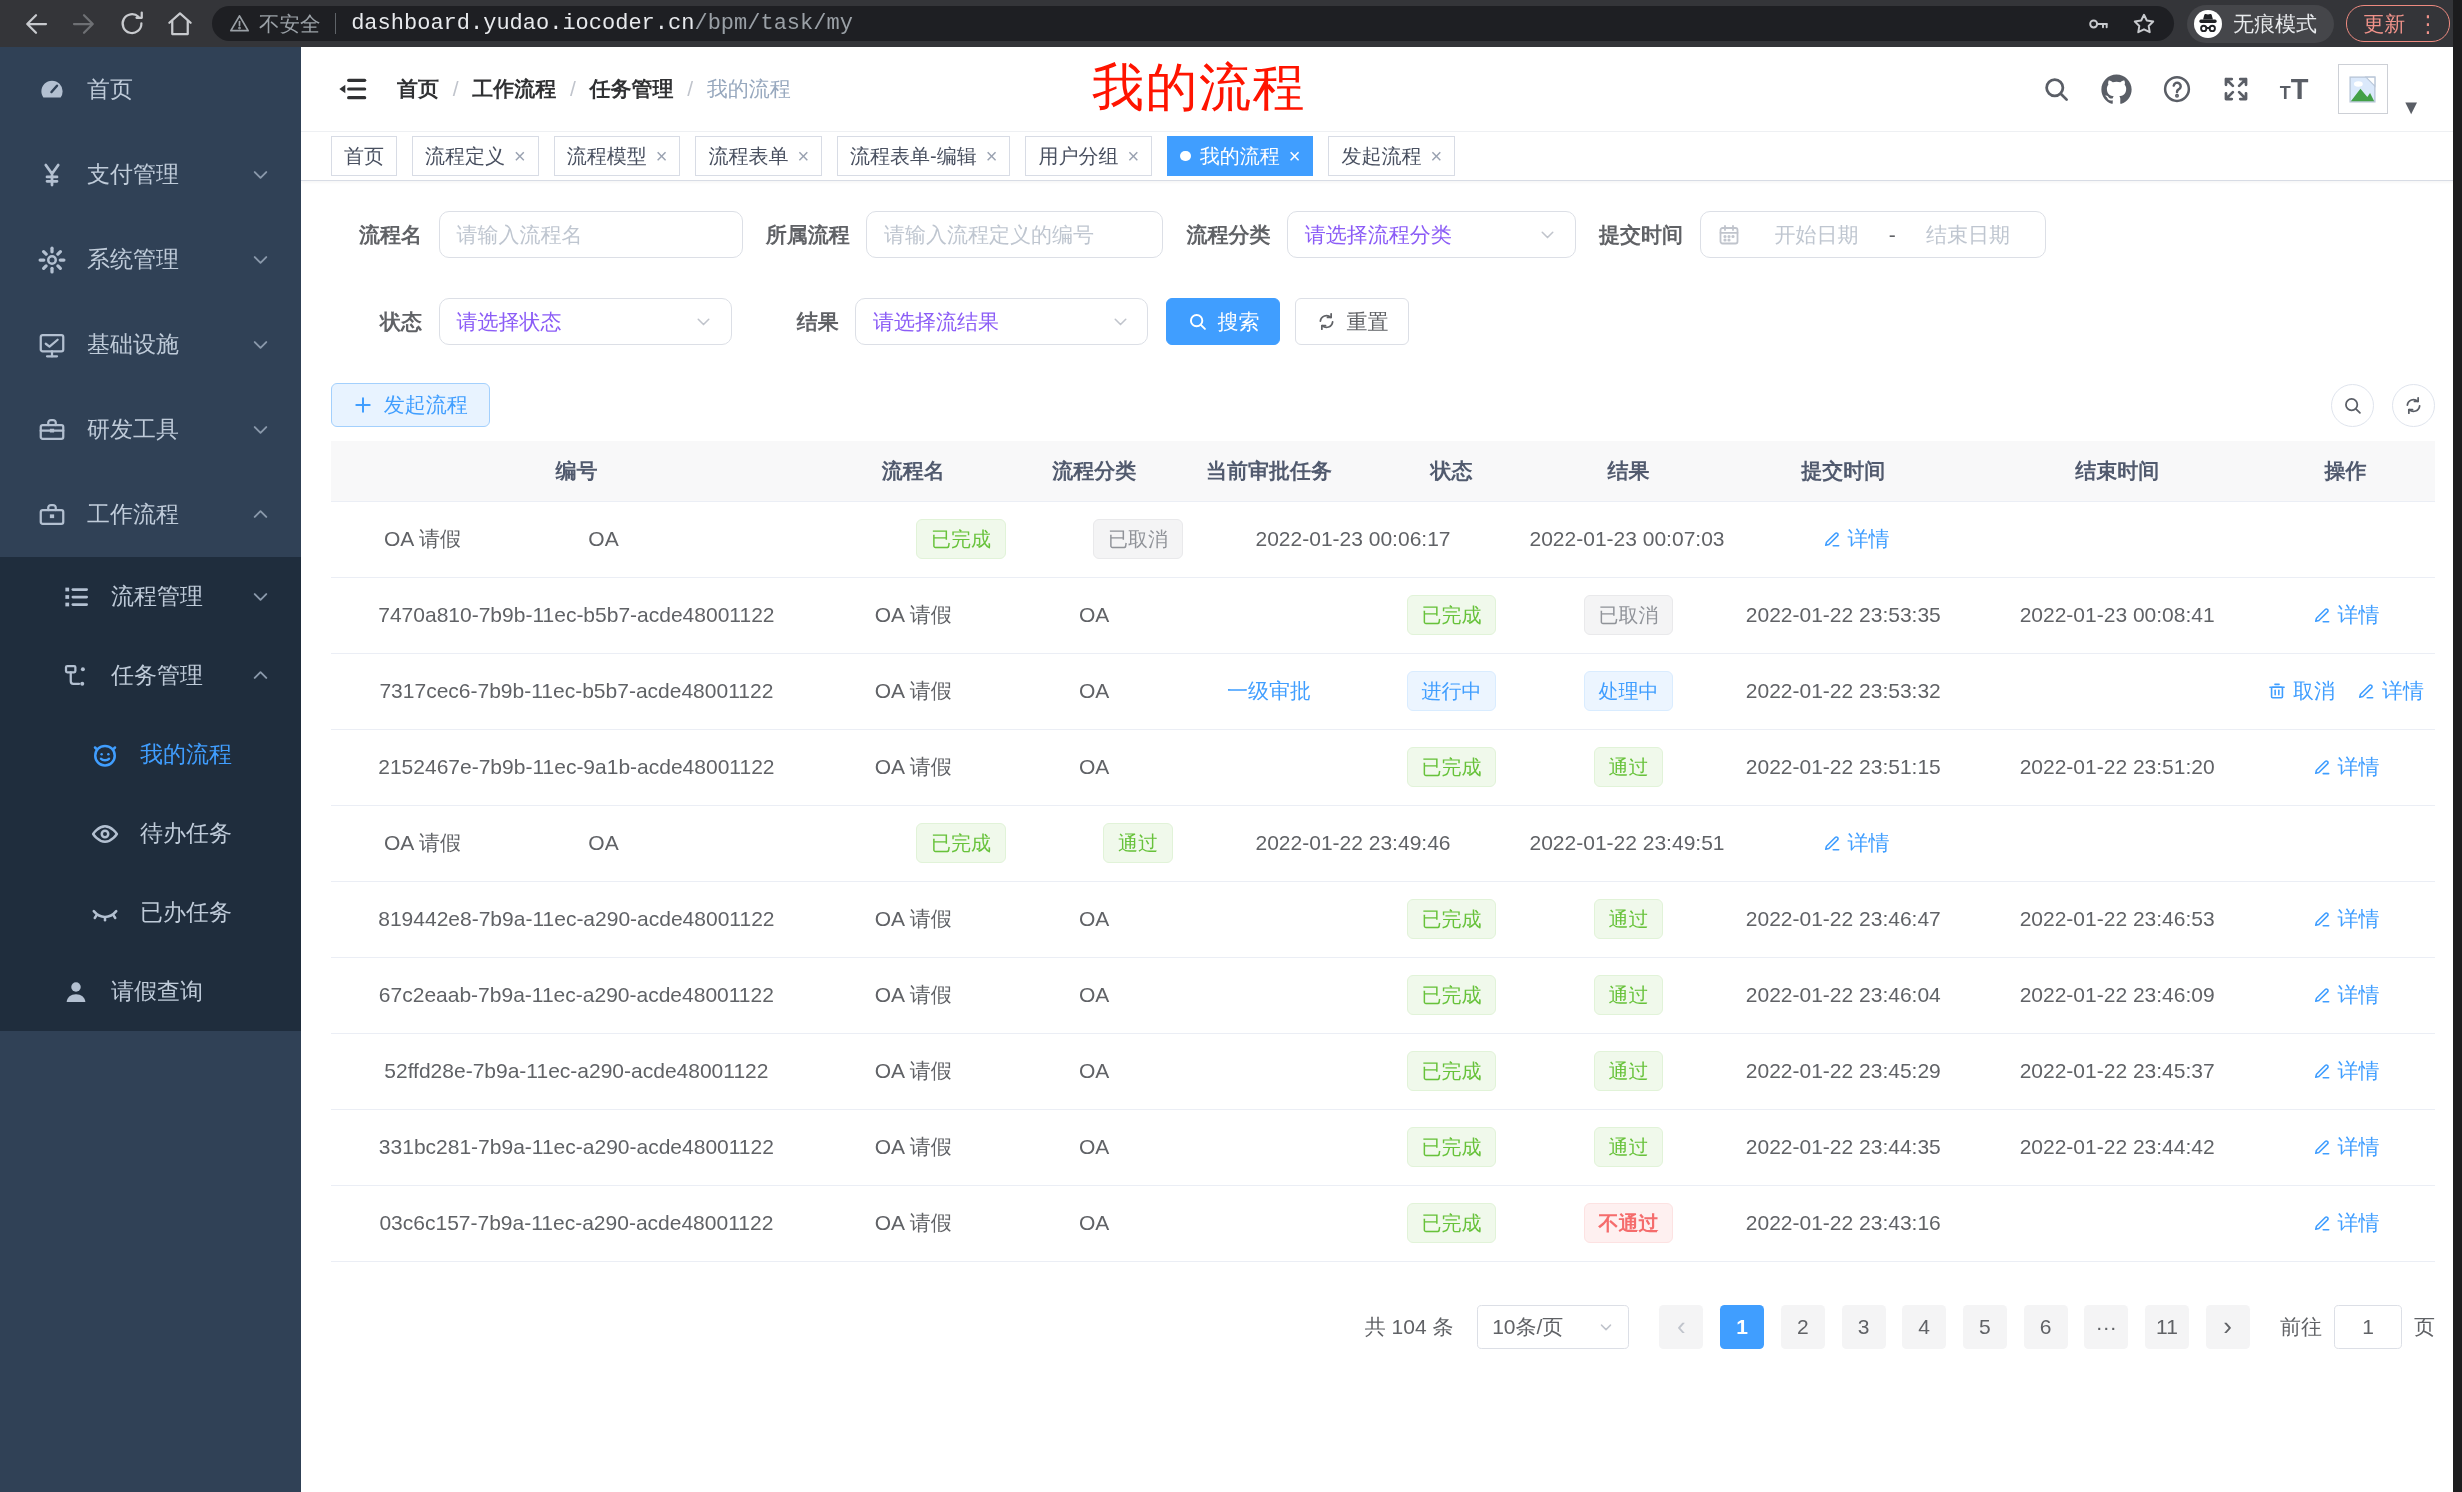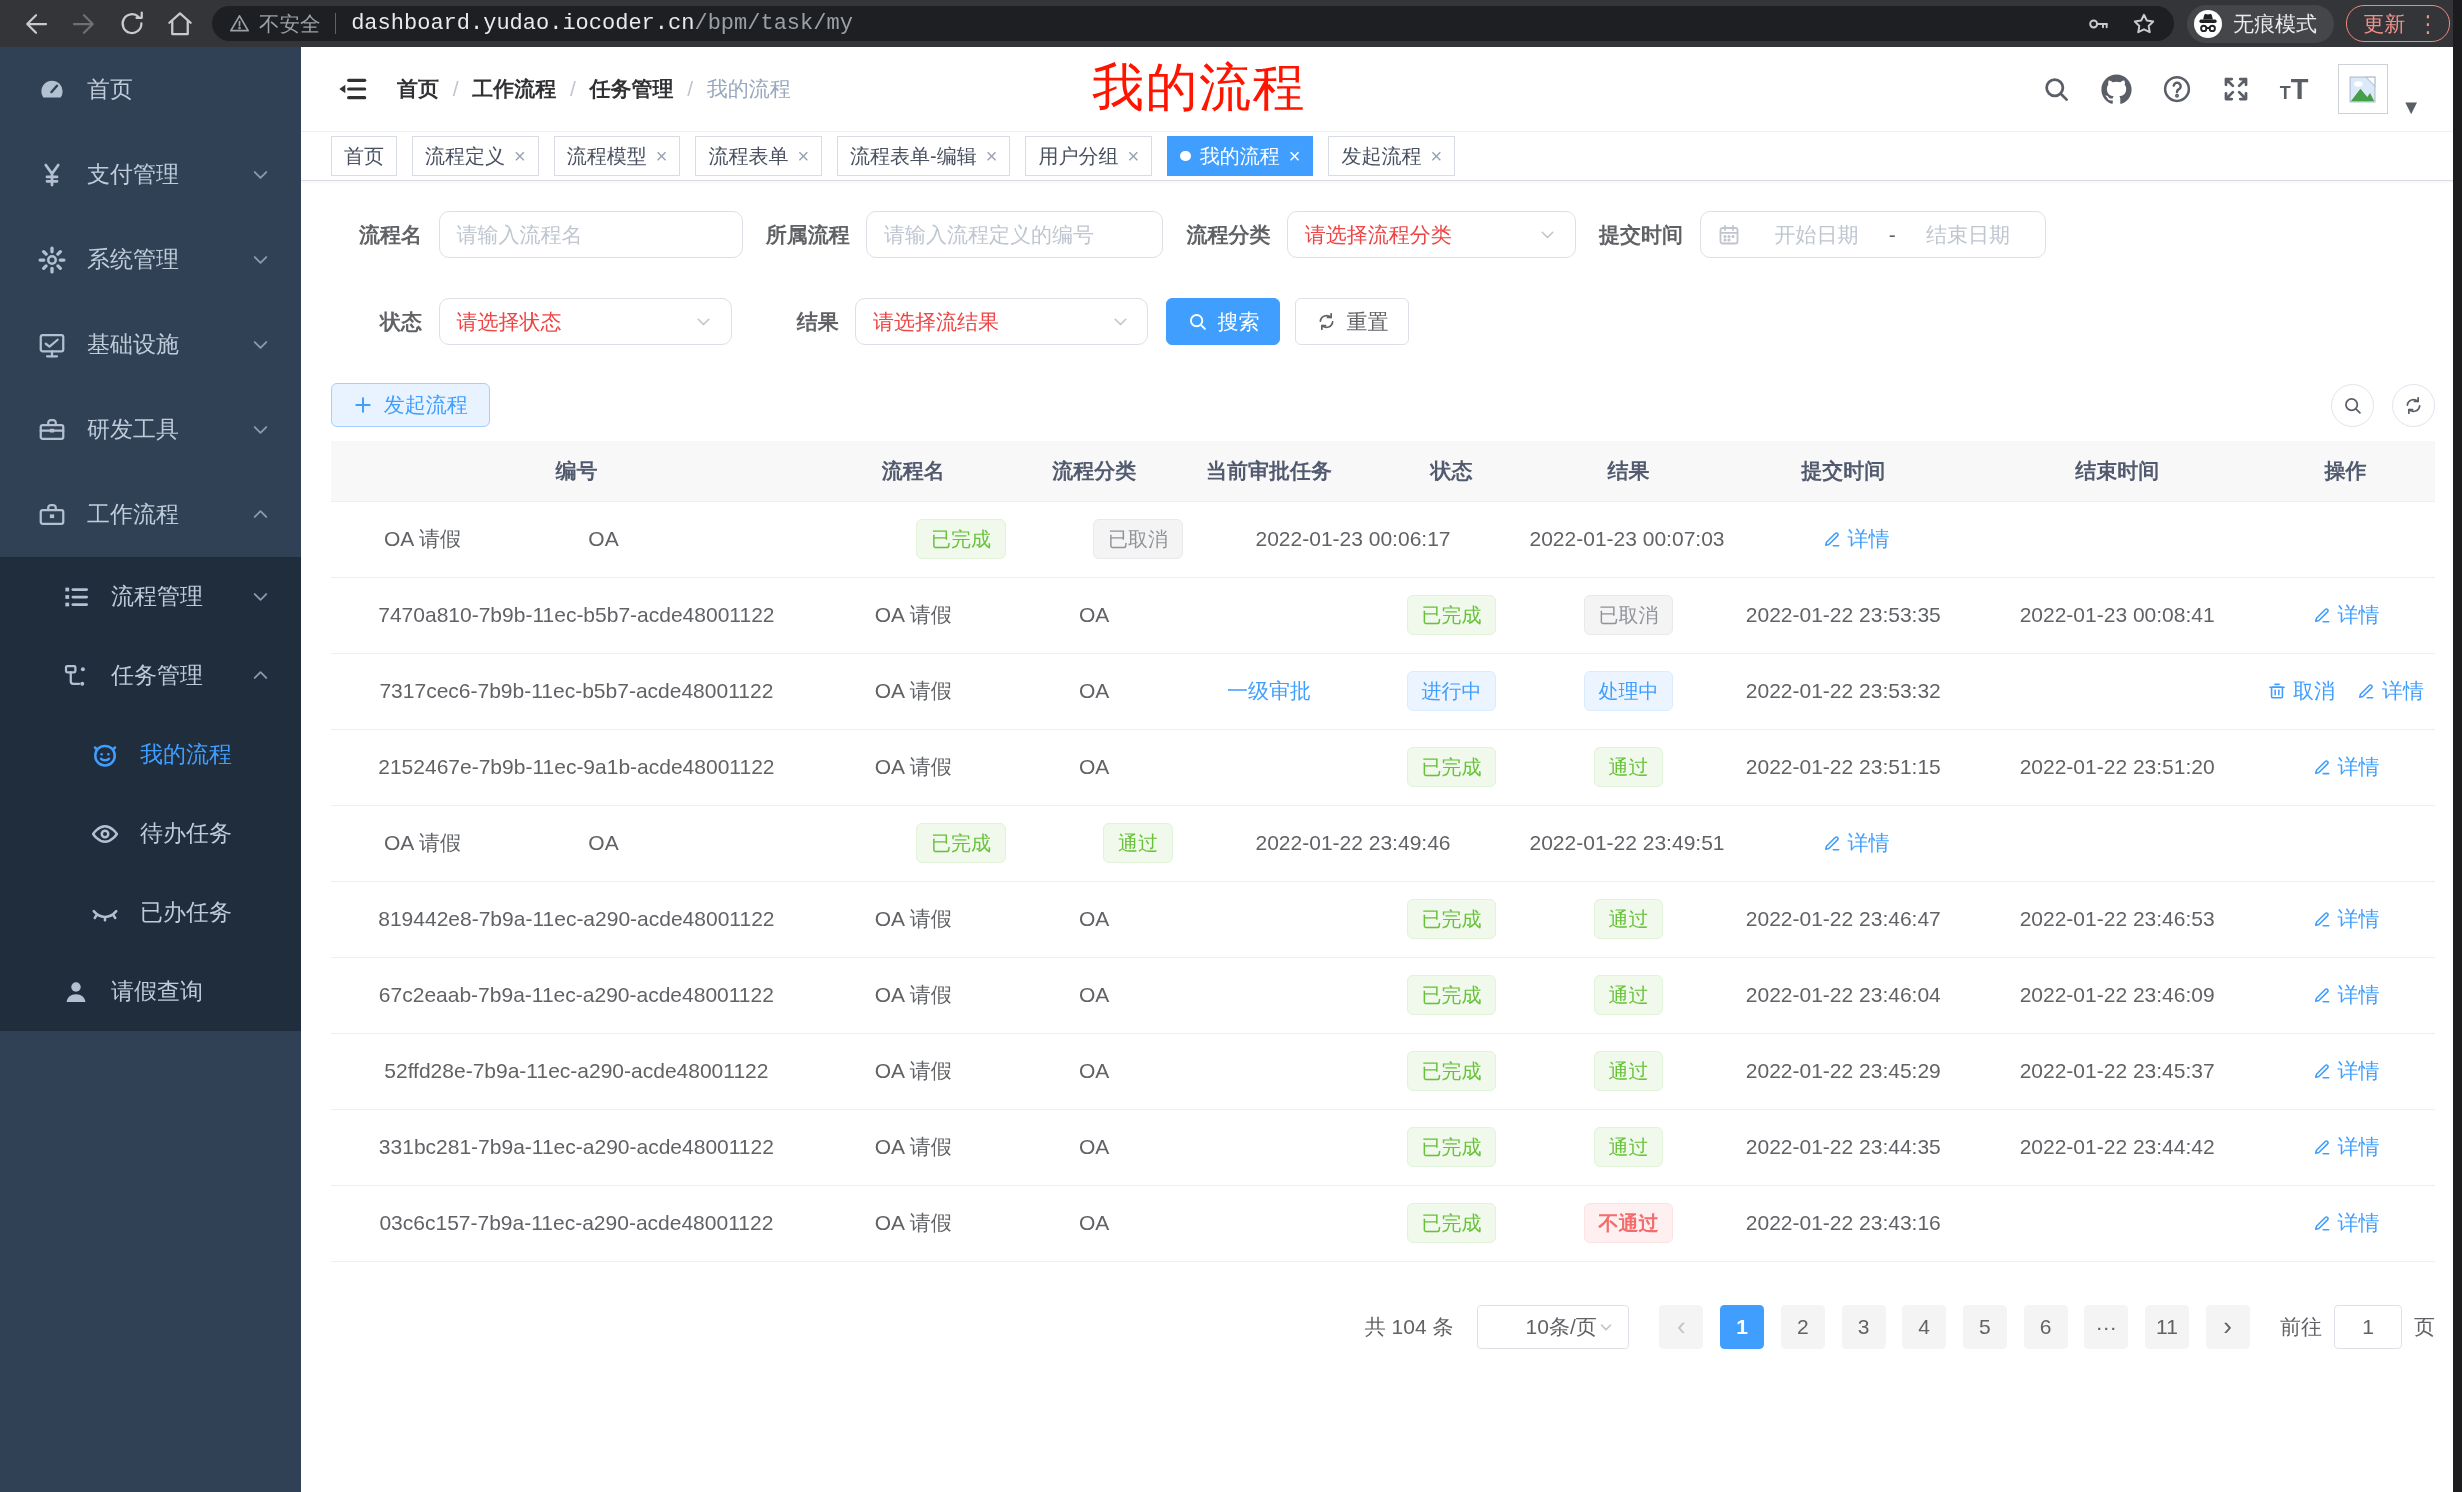--- a/index.html
+++ b/index.html
@@ -91,21 +91,21 @@
   .filter-row.r2 { margin-top: 40px; }
   .f-label { width: 91px; text-align: right; font-size: 21px; color: #606266; font-weight: 600;
     flex: none; white-space: nowrap; }
   .f-label.w140 { width: 107px; }
   .f-ctl { margin-left: 16.7px; height: 47px; border: 0.8px solid #dcdfe6; border-radius: 10px;
     background: #fff; display: flex; align-items: center; padding: 0 16.7px; flex: none; cursor: text; }
   .f-ctl input { border: none; outline: none; width: 100%; font-size: 21px; color: #606266;
     font-family: inherit; background: transparent; }
   .f-ctl input::placeholder { color: #bfc6d0; }
   .f-select { cursor: pointer; justify-content: space-between; }
-  .f-ph { color: #ef4444; font-size: 21px; white-space: nowrap; }
+  .f-ph { color: #8b5cf6; font-size: 21px; white-space: nowrap; }
   .f-chev { width: 21px; height: 21px; color: #c0c4cc; flex: none; }
   .f-date { cursor: pointer; }
   .cal-ic { width: 24px; height: 24px; color: #c0c4cc; flex: none; margin-right: 15px; }
   .date-part { color: #bfc6d0; font-size: 21px; text-align: center; flex: 1; }
   .date-sep { color: #606266; margin: 0 12px; }
 
   .btn { height: 47px; border-radius: 6px; display: inline-flex; align-items: center;
     justify-content: center; font-size: 21px; cursor: pointer; border: 0.8px solid #dcdfe6;
     background: #fff; color: #606266; padding: 0 20px; white-space: nowrap; }
   .btn .b-ic { width: 21px; height: 21px; margin-right: 9px; }
@@ -140,21 +140,21 @@
   .tag.success { background: #f0f9eb; border-color: #e1f3d8; color: #67c23a; }
   .tag.info    { background: #f4f4f5; border-color: #e9e9eb; color: #909399; }
   .tag.primary { background: #ecf5ff; border-color: #d9ecff; color: #409eff; }
   .tag.danger  { background: #fef0f0; border-color: #fde2e2; color: #f56c6c; font-weight: bold; }
 
   
   .pagination { margin-top: 43px; display: flex; align-items: center; justify-content: flex-end;
     font-size: 21px; color: #606266; }
   .pg-total { margin-right: 24px; }
   .pg-size { width: 152px; height: 44px; border: 0.8px solid #dcdfe6; border-radius: 4.6px;
-    display: flex; align-items: center; justify-content: flex-end; padding: 0 13.7px; cursor: pointer; margin-right: 30px; background:#fff; }
+    display: flex; align-items: center; justify-content: space-between; padding: 0 13.7px; cursor: pointer; margin-right: 30px; background:#fff; }
   .pg-size .f-chev { width: 18px; height: 18px; }
   .pg-btn { min-width: 44px; height: 44px; border-radius: 4.6px; background: #f4f4f5; color: #606266;
     display: inline-flex; align-items: center; justify-content: center; margin-right: 16.7px;
     cursor: pointer; font-size: 21px; padding: 0 4.6px; }
   .pg-btn.arrow { font-size: 26px; }
   .pg-btn.disabled { color: #c0c4cc; cursor: default; }
   .pg-btn.active { background: #409eff; color: #fff; font-weight: 600; }
   .pg-goto { margin-left: 13.7px; display: flex; align-items: center; }
   .pg-input { width: 68px; height: 44px; border: 0.8px solid #dcdfe6; border-radius: 4.6px;
     margin: 0 12px; text-align: center; font-size: 21px; color: #606266; outline: none; font-family: inherit; }

